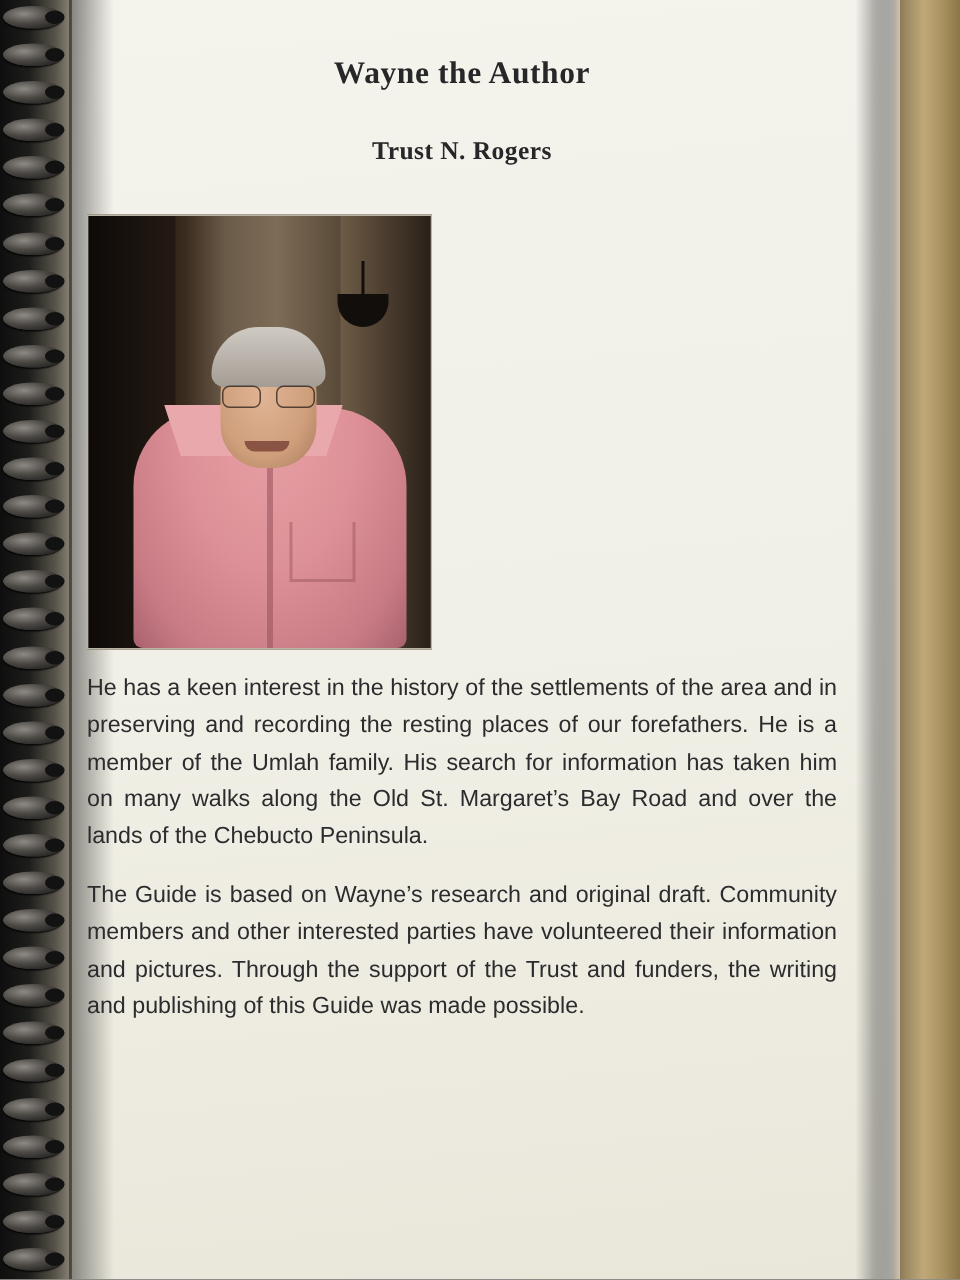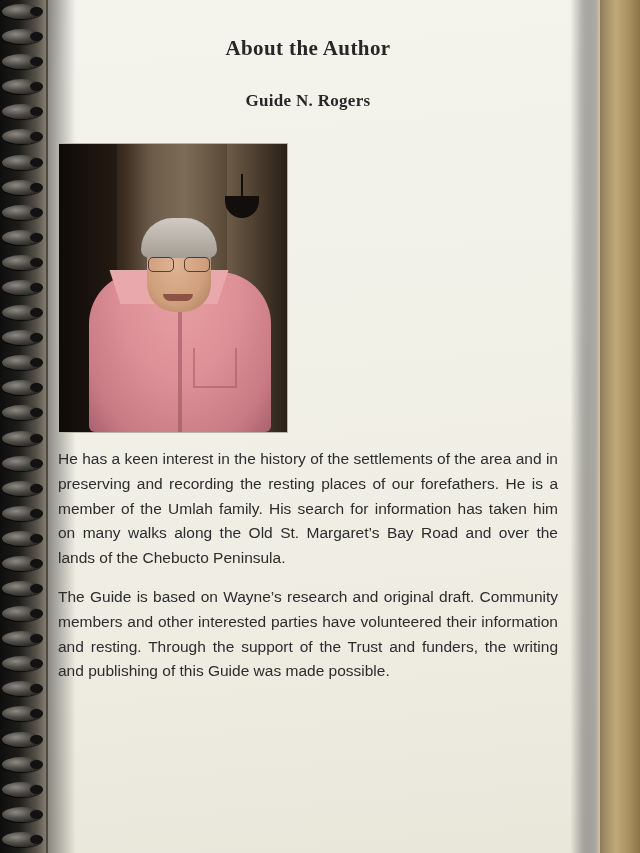--- a/index.html
+++ b/index.html
@@ -245,23 +245,23 @@
 
   <div class="table-edge"></div>
   <div class="page-shadow-right"></div>
   <div class="page-curl"></div>
 
   <div class="binding"></div>
   <div class="binding-shadow"></div>
 
   <div class="content">
 
-    <h1 class="doc-title">About the Author</h1>
-
-    <h2 class="author-name">Guide N. Rogers</h2>
+    <h1 class="doc-title">Wayne the Author</h1>
+
+    <h2 class="author-name">Trust N. Rogers</h2>
 
     <div class="bio-block">
       <div class="photo">
         <div class="ph-bg"></div>
         <div class="ph-doorframe"></div>
         <div class="ph-wallright"></div>
         <div class="ph-lamp"></div>
         <div class="ph-shirt">
           <div class="ph-pocket"></div>
         </div>
@@ -271,21 +271,21 @@
         <div class="ph-face"></div>
         <div class="ph-hair"></div>
         <div class="ph-glasses"></div>
         <div class="ph-mouth"></div>
       </div>
 
     </div>
 
     <p class="para first-after-photo">He has a keen interest in the history of the settlements of the area and in preserving and recording the resting places of our forefathers.   He is a member of the Umlah family.   His search for information has taken him on many walks along the Old St. Margaret’s Bay Road and over the lands of the Chebucto Peninsula.</p>
 
-    <p class="para">The Guide is based on Wayne’s research and original draft.  Community members and other interested parties have volunteered their information and resting.  Through the support of the Trust and funders, the writing and publishing of this Guide was made possible.</p>
+    <p class="para">The Guide is based on Wayne’s research and original draft.  Community members and other interested parties have volunteered their information and pictures.  Through the support of the Trust and funders, the writing and publishing of this Guide was made possible.</p>
 
   </div>
 <div class="coil" style="top: 4px;"></div>
     <div class="hole" style="top: 7px;"></div>
     <div class="coil" style="top: 29.0882px;"></div>
     <div class="hole" style="top: 32.0882px;"></div>
     <div class="coil" style="top: 54.1765px;"></div>
     <div class="hole" style="top: 57.1765px;"></div>
     <div class="coil" style="top: 79.2647px;"></div>
     <div class="hole" style="top: 82.2647px;"></div>

